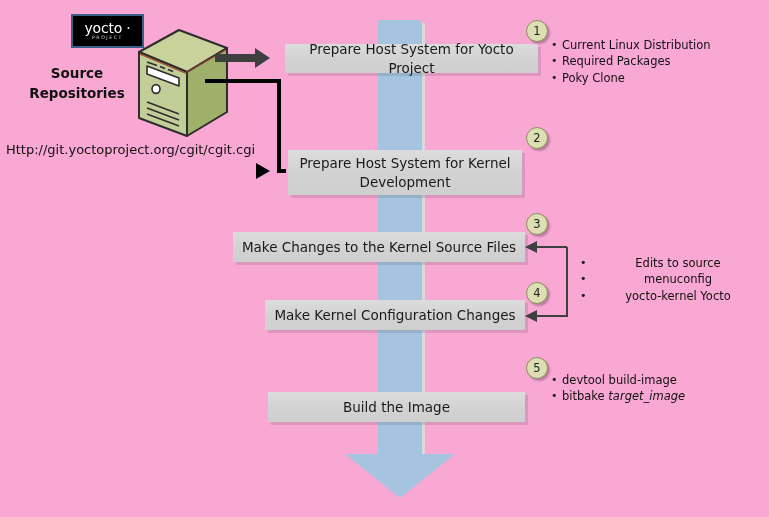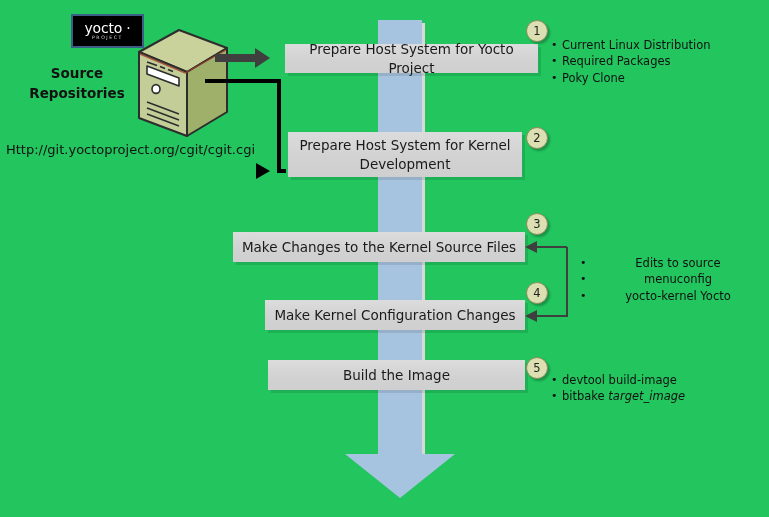--- a/index.html
+++ b/index.html
@@ -7,21 +7,21 @@
     padding: 0;
     background: #ffffff;
   }
   body {
     font-family: "DejaVu Sans", "Liberation Sans", sans-serif;
   }
   #canvas {
     position: relative;
     width: 769px;
     height: 517px;
-    background: #22c55e;
+    background: #f9a8d4;
     overflow: hidden;
   }
   .abs { position: absolute; }
 
   
   .flow-shaft {
     left: 378px;
     top: 20px;
     width: 44px;
     height: 437px;
@@ -53,24 +53,24 @@
     font-size: 13.5px;
     display: flex;
     align-items: center;
     justify-content: center;
     text-align: center;
     line-height: 1.35;
     box-sizing: border-box;
   }
 
   #box1 { left: 285px; top: 44px;  width: 253px; height: 29px; justify-content: center; }
-  #box2 { left: 288px; top: 132px; width: 234px; height: 45px; }
+  #box2 { left: 288px; top: 150px; width: 234px; height: 45px; }
   #box3 { left: 233px; top: 232px; width: 292px; height: 30px; }
   #box4 { left: 265px; top: 300px; width: 260px; height: 30px; }
-  #box5 { left: 268px; top: 360px; width: 257px; height: 30px; text-align: center; }
+  #box5 { left: 268px; top: 392px; width: 257px; height: 30px; text-align: center; }
 
   
   .step-circle {
     width: 22px;
     height: 22px;
     border-radius: 50%;
     background: #dbdfb2;
     border: 1.5px solid #8c8f5e;
     box-shadow: 2px 2px 2px rgba(0,0,0,0.25);
     display: flex;

